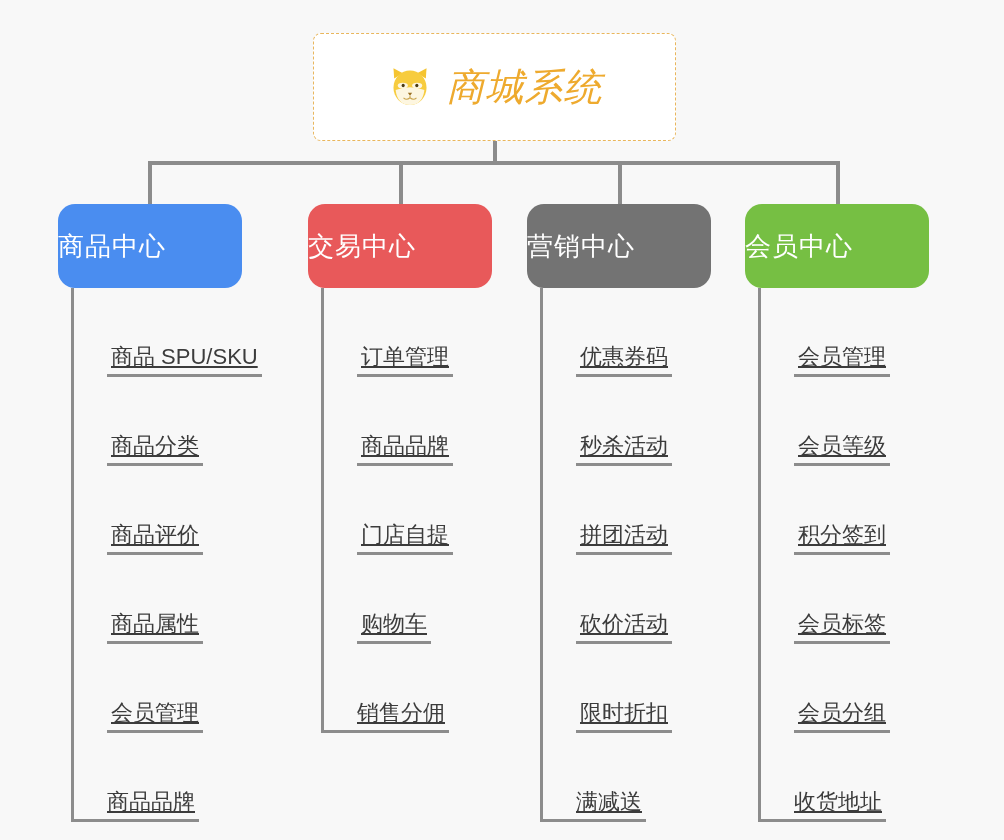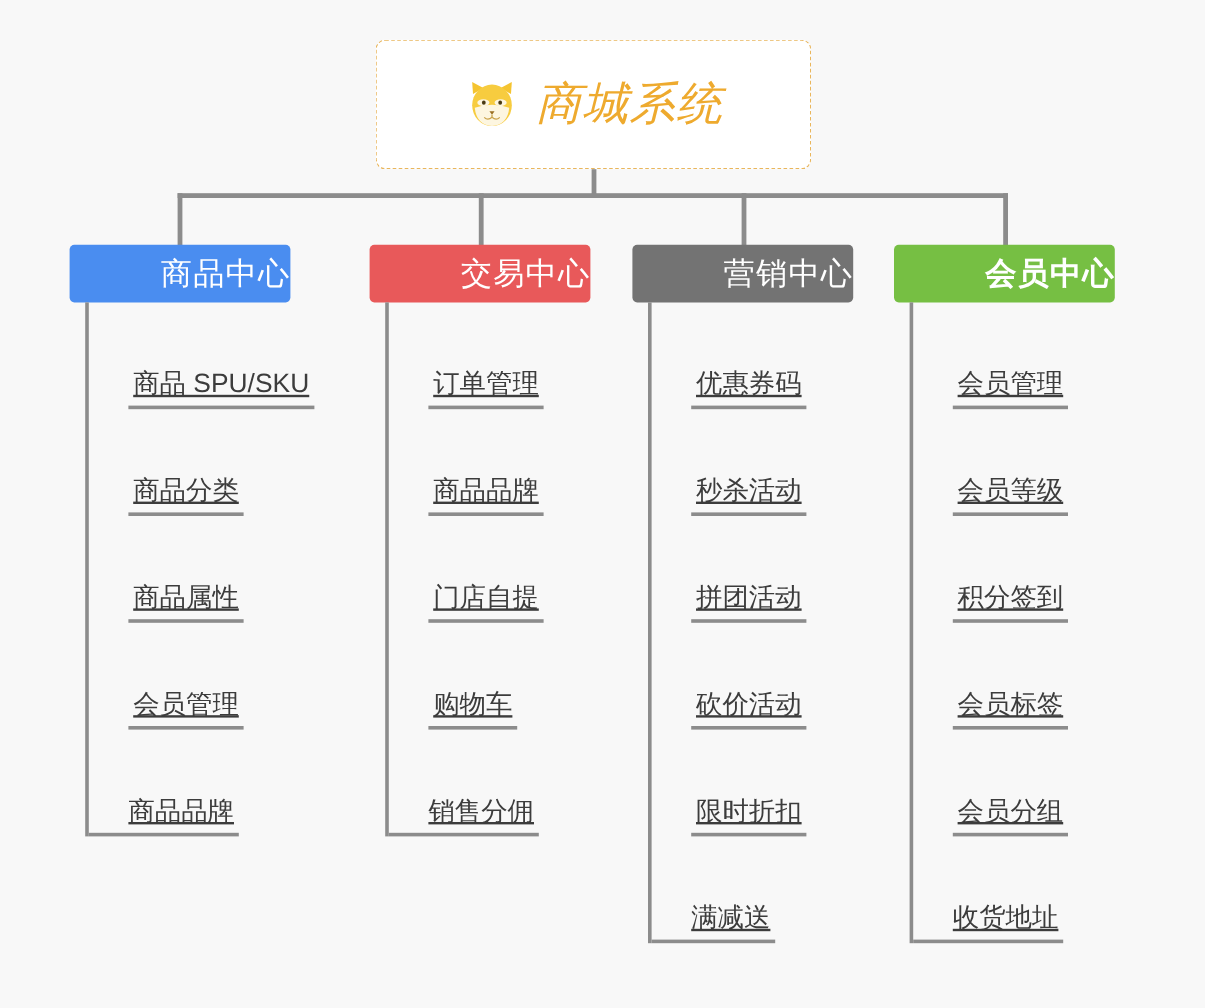--- a/index.html
+++ b/index.html
@@ -61,25 +61,25 @@
   .conn-v { width: 4px; }
   .conn-h { height: 4px; }
 
   
   .column {
     position: absolute;
     top: 204px;
   }
   .cat-box {
     position: relative;
-    height: 48px;
-    border-radius: 4px;
+    height: 84px;
+    border-radius: 17px;
     display: flex;
     align-items: center;
-    justify-content: flex-end;
+    justify-content: flex-start;
     box-sizing: border-box;
   }
   .cat-label {
     color: #ffffff;
     font-size: 26px;
     line-height: 1;
     letter-spacing: 1px;
     white-space: nowrap;
   }
 
@@ -157,20 +157,23 @@
       <span class="cat-label">商品中心</span>
     </div>
     <div class="leaf-list">
       <div class="leaf-item">
           <span class="leaf-underline"><span class="leaf-label">商品 SPU/SKU</span></span>
         </div>
       <div class="leaf-item">
           <span class="leaf-underline"><span class="leaf-label">商品分类</span></span>
         </div>
       <div class="leaf-item">
+          <span class="leaf-underline"><span class="leaf-label">商品评价</span></span>
+        </div>
+      <div class="leaf-item">
           <span class="leaf-underline"><span class="leaf-label">商品属性</span></span>
         </div>
       <div class="leaf-item">
           <span class="leaf-underline"><span class="leaf-label">会员管理</span></span>
         </div>
       <div class="leaf-item last">
           <span class="leaf-underline"><span class="leaf-label">商品品牌</span></span>
         </div>
     </div>
   </div>
@@ -218,21 +221,21 @@
       <div class="leaf-item">
           <span class="leaf-underline"><span class="leaf-label">限时折扣</span></span>
         </div>
       <div class="leaf-item last">
           <span class="leaf-underline"><span class="leaf-label">满减送</span></span>
         </div>
     </div>
   </div>
 
   <div class="column" style="left:745px; width:230px;">
-    <div class="cat-box" style="width: 184px; background: rgb(118, 191, 67); font-weight: bold;">
+    <div class="cat-box" style="width: 184px; background: rgb(118, 191, 67);">
       <span class="cat-label">会员中心</span>
     </div>
     <div class="leaf-list">
       <div class="leaf-item">
           <span class="leaf-underline"><span class="leaf-label">会员管理</span></span>
         </div>
       <div class="leaf-item">
           <span class="leaf-underline"><span class="leaf-label">会员等级</span></span>
         </div>
       <div class="leaf-item">

